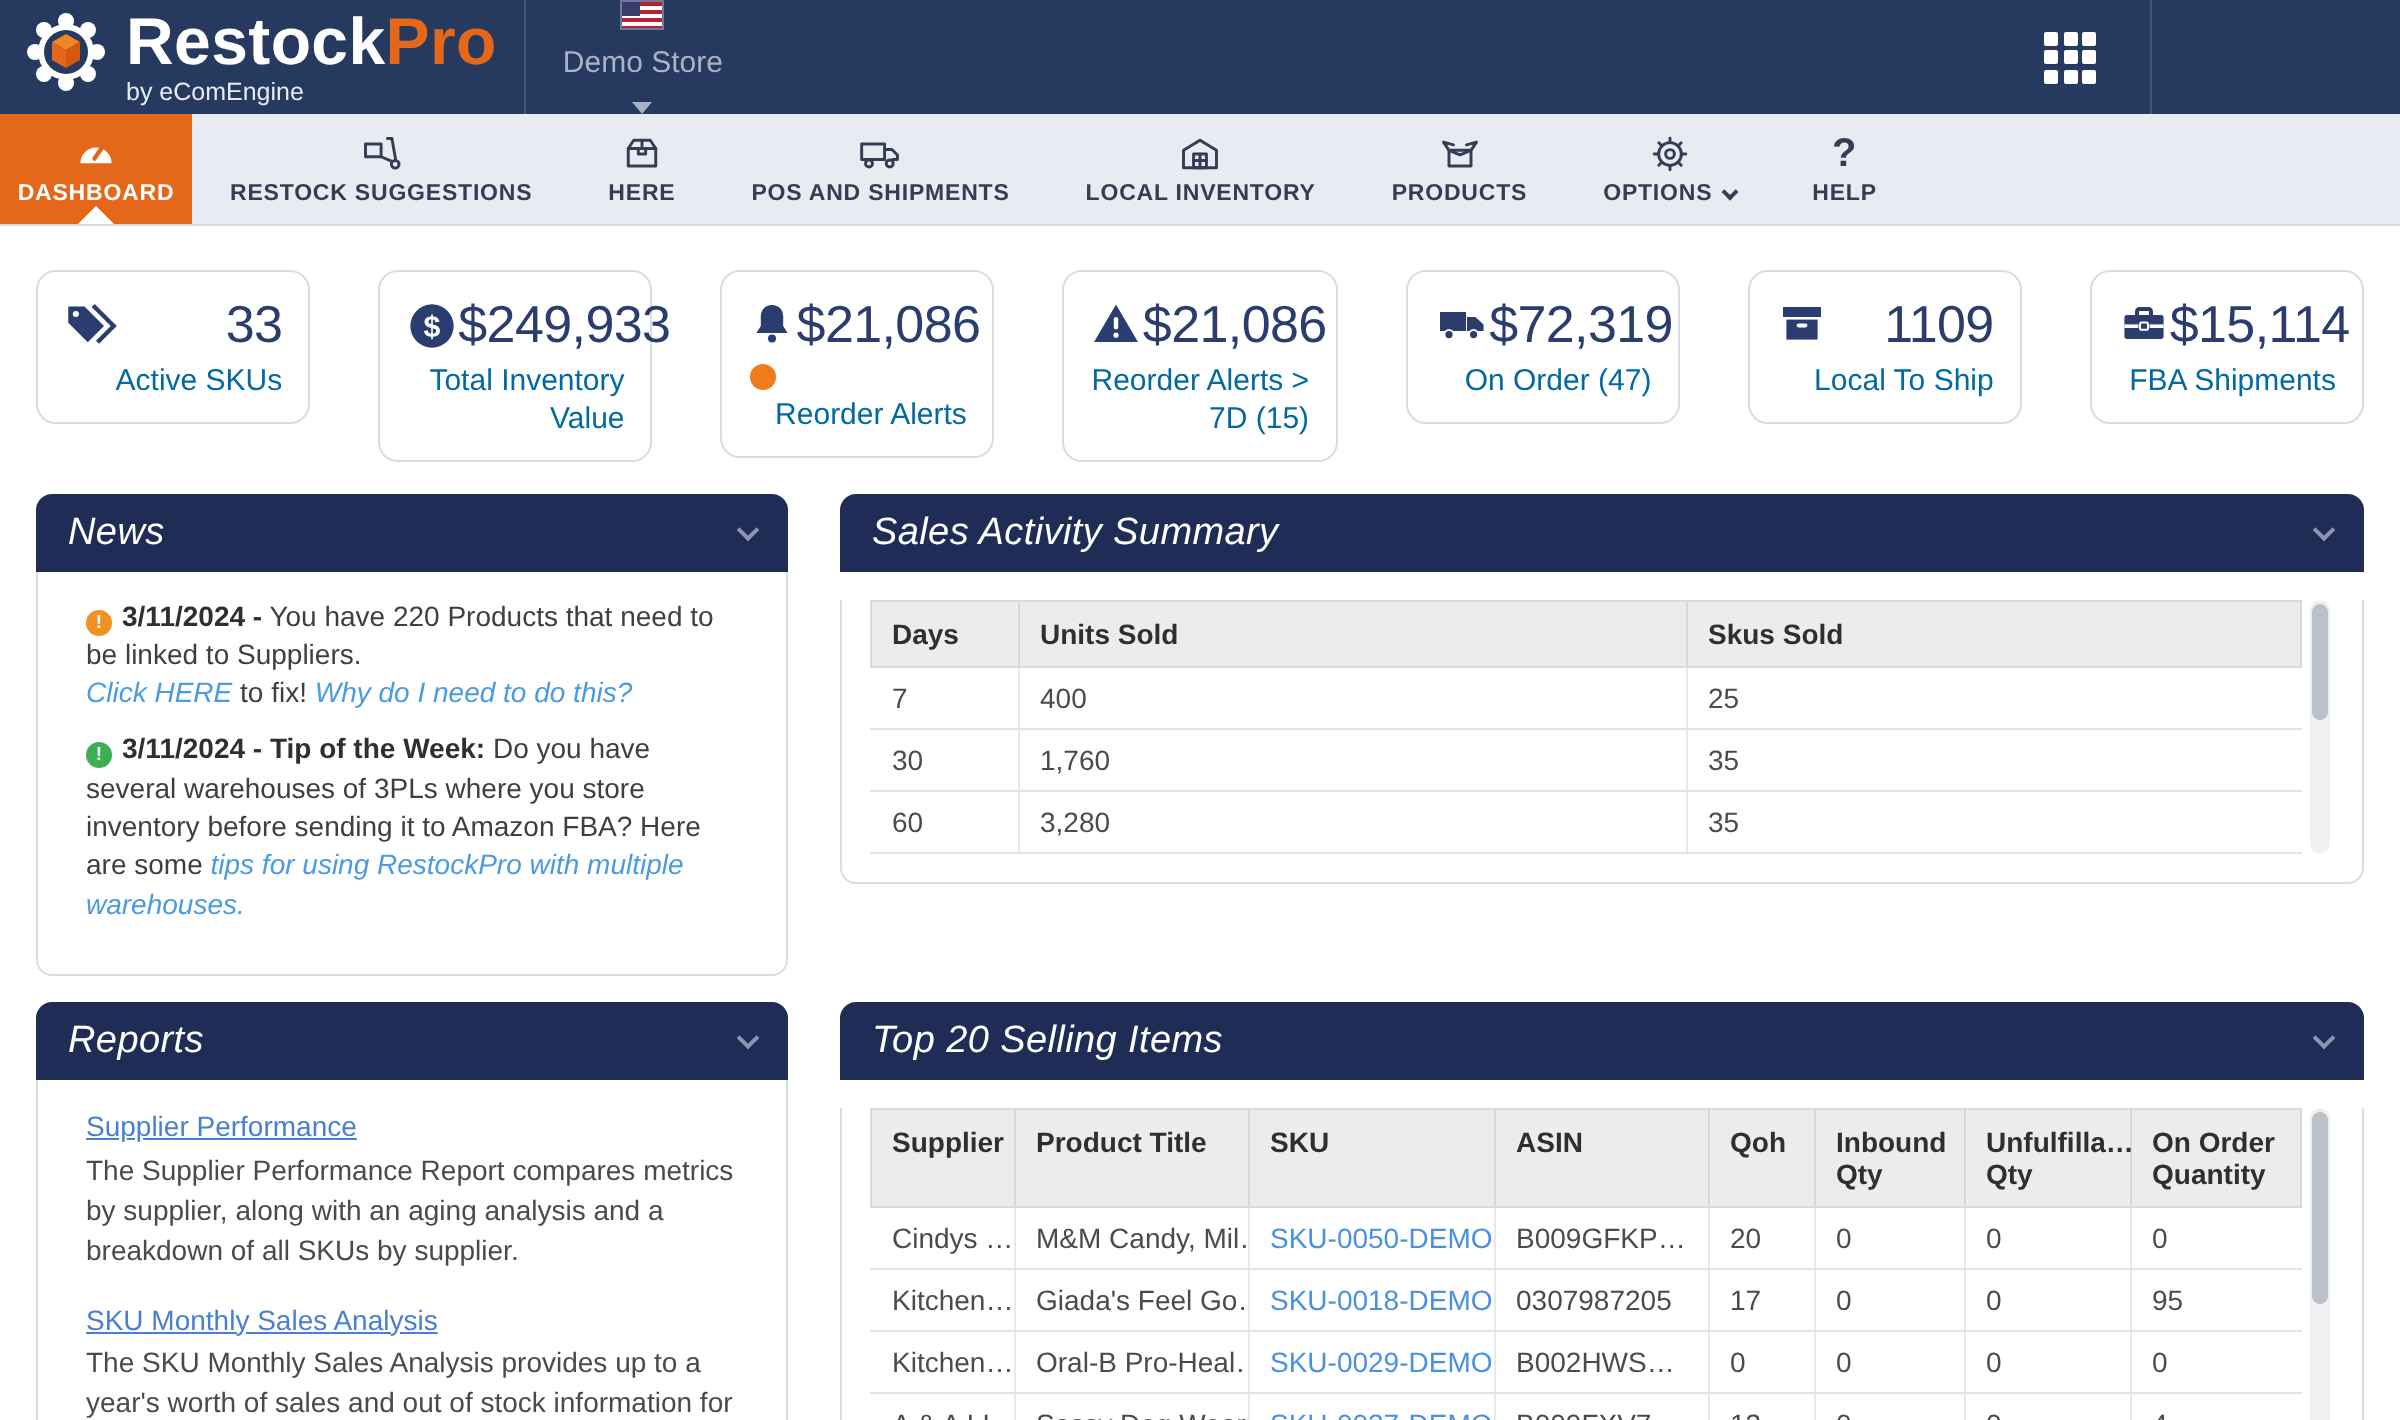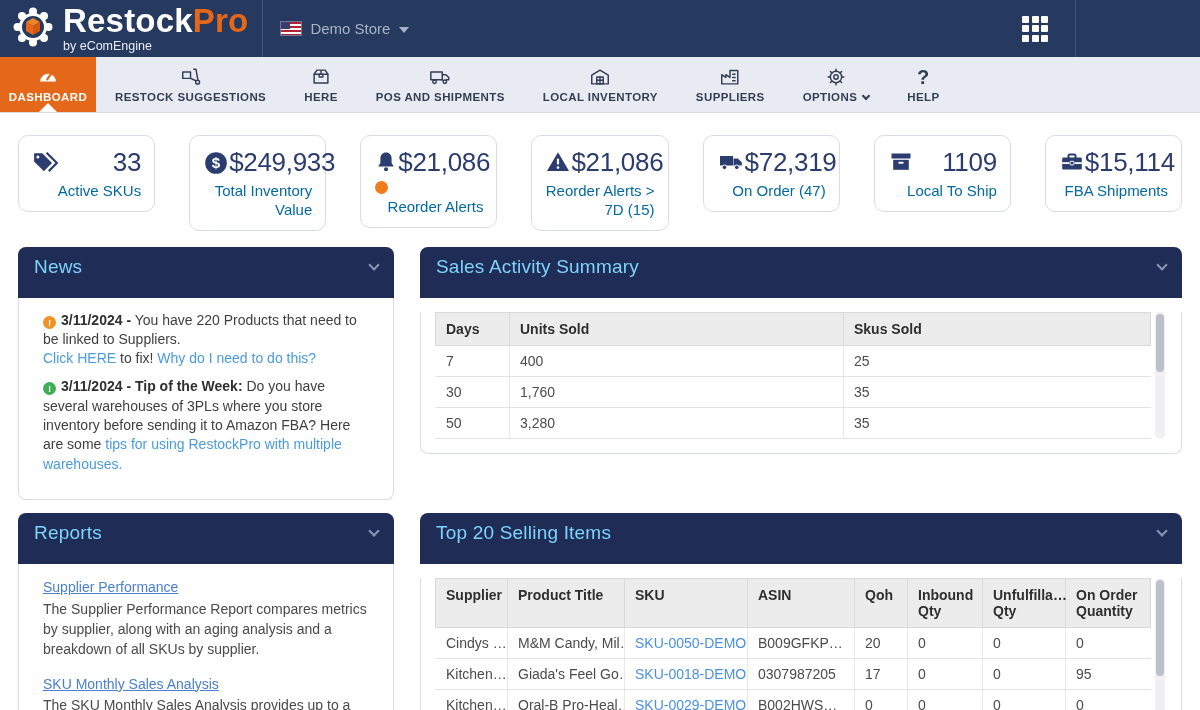--- a/index.html
+++ b/index.html
@@ -7,21 +7,21 @@
               font-family:"Liberation Sans", sans-serif; }
 
   
   .topbar { height:57px; background:#26395f; display:flex; align-items:center; }
   .logo { display:flex; align-items:center; gap:9px; padding:0 14px 0 12px; height:100%; }
   .brand-text { line-height:1; }
   .brand-main { font-size:33px; font-weight:bold; letter-spacing:.2px; }
   .brand-main .w { color:#fff; } .brand-main .o { color:#e5671a; }
   .brand-tag { color:#e8ebf2; font-size:12.5px; margin-top:3px; }
   .vdiv { width:1px; background:#41557f; height:100%; }
-  .store { display:flex; align-items:center; gap:9px; padding:0 18px; color:#a9b2c6; font-size:15px; }
+  .store { display:flex; align-items:center; gap:9px; padding:0 18px; color:#a9b2c6; font-size:15px;flex-direction:column; }
   .flag { width:20px; height:13px; position:relative; background:repeating-linear-gradient(#b22234 0 2px,#fff 2px 4px); outline:1px solid #6b7a9c; }
   .flag::after { content:""; position:absolute; left:0; top:0; width:9px; height:7px; background:#3c3b6e; }
   .caret { width:0; height:0; border-left:5px solid transparent; border-right:5px solid transparent; border-top:6px solid #a9b2c6; margin-top:2px; }
   .top-spacer { flex:1; }
   .apps { display:grid; grid-template-columns:repeat(3,7px); grid-template-rows:repeat(3,7px); gap:2.5px; margin-right:27px; cursor:pointer; }
   .apps span { background:#fff; border-radius:1px; }
   .top-end { width:124px; height:100%; }
 
   
   .navbar { height:56px; background:#e9ebf2; display:flex; align-items:stretch; border-bottom:1px solid #d8dbe5; }
@@ -40,33 +40,33 @@
           padding:11px 13px 10px; cursor:pointer; }
   .card-top { display:flex; justify-content:space-between; align-items:flex-start; }
   .card-ico { display:flex; flex-direction:column; align-items:flex-start; gap:3px; padding-top:3px; }
   .card-val { font-size:26px; color:#2b3d6e; font-weight:500; letter-spacing:-.3px; white-space:nowrap; }
   .card-lbl { text-align:right; color:#0369a1; font-size:15px; margin-top:4px; line-height:1.25; }
   .dot { width:13px; height:13px; border-radius:50%; background:#ef7b1a; margin-left:1px; }
 
   
   .content { display:grid; grid-template-columns:376px 762px; column-gap:26px; row-gap:13px;
              padding:0 18px; align-items:start; }
-  .panel-head { background:#1f2c55; color:#7dd3fc; border-radius:8px 8px 0 0; padding:9px 16px 20px;
-                display:flex; align-items:center; justify-content:space-between; cursor:pointer; }
+  .panel-head { background:#1f2c55; color:#ffffff; border-radius:8px 8px 0 0; padding:9px 16px 8px;
+                display:flex; align-items:center; justify-content:space-between; cursor:pointer;font-style:italic; }
   .panel-title { font-size:19px; letter-spacing:.2px; }
   .pchev { width:8px; height:8px; border-right:2.4px solid #8b95b1; border-bottom:2.4px solid #8b95b1; transform:rotate(45deg); margin-top:-4px; }
   .panel-body { background:#fff; border:1px solid #d9dde8; border-top:none; border-radius:0 0 8px 8px; }
 
   
   .news-body { padding:13px 24px 16px; font-size:14px; color:#3f3f3f; line-height:1.38; }
   .news-item { margin-bottom:9px; }
   .bang { display:inline-flex; width:13px; height:13px; border-radius:50%; color:#fff; font-size:9.5px; font-weight:bold;
           align-items:center; justify-content:center; vertical-align:-1px; margin-right:5px; }
   .bang.orange { background:#ef9221; } .bang.green { background:#3dae54; }
-  .nlink { color:#4a9be0; cursor:pointer; text-decoration:none; }
+  .nlink { color:#4a9be0; cursor:pointer; text-decoration:none;font-style:italic; }
   b.nb { color:#2f2f2f;margin-top:35px; }
 
   
   .tbl-wrap { position:relative; margin:14px 16px 14px 14px; padding-right:14px; }
   table.tbl { width:100%; border-collapse:collapse; table-layout:fixed; font-size:14px; color:#4b4b4b; }
   table.tbl th { background:#ececec; text-align:left; font-weight:bold; color:#2f2f2f;
                  padding:8px 10px; border:1px solid #d9d9d9; vertical-align:top; }
   table.tbl td { padding:7px 10px; border-bottom:1px solid #e3e3e3; border-left:1px solid #e8e8e8;
                  white-space:nowrap; overflow:hidden; }
   table.tbl td:first-child { border-left:1px solid #e8e8e8; }
@@ -182,30 +182,30 @@
     <span>
       <svg class="icon" width="24" height="22" viewBox="0 0 24 24">
         <path d="M3 19.5 V10 L12 4.5 21 10 V19.5 H3 Z"></path>
         <rect x="8.5" y="12" width="7" height="7.5"></rect>
         <path d="M8.5 15.5 h7 M12 12 v7.5"></path>
       </svg>
     </span>
     <span>LOCAL INVENTORY</span>
   </div>
 
-
-  <div class="nav-item">
-    <span>
-      <svg class="icon" width="24" height="22" viewBox="0 0 24 24">
-        <path d="M3 19.5 V9.5 L7.5 12.5 V9.5 L12 12.5 V5 H20.5 V19.5 H3 Z"></path>
-        <path d="M15 9 h2.5 M15 12.5 h2.5 M15 16 h2.5"></path>
-      </svg>
-    </span>
-    <span>SUPPLIERS</span>
-  </div>
+  <div class="nav-item">
+    <span>
+      <svg class="icon" width="24" height="22" viewBox="0 0 24 24">
+        <rect x="6" y="10" width="12" height="8.5"></rect>
+        <path d="M6 10 L3 5.5 L8.5 7 M18 10 L21 5.5 L15.5 7 M6 10 L12 12.5 L18 10"></path>
+      </svg>
+    </span>
+    <span>PRODUCTS</span>
+  </div>
+
 
   <div class="nav-item">
     <span>
       <svg class="icon" width="24" height="22" viewBox="0 0 24 24">
         <circle cx="12" cy="12" r="6.2"></circle>
         <circle cx="12" cy="12" r="2.4"></circle>
         <path d="M12 5.8 V3.4 M12 20.6 V18.2 M5.8 12 H3.4 M20.6 12 H18.2 M7.6 7.6 L5.9 5.9 M18.1 18.1 L16.4 16.4 M7.6 16.4 L5.9 18.1 M18.1 5.9 L16.4 7.6"></path>
       </svg>
     </span>
     <span class="opt-wrap">
@@ -370,21 +370,21 @@
               <td>7</td>
               <td>400</td>
               <td>25</td>
             </tr>
             <tr>
               <td>30</td>
               <td>1,760</td>
               <td>35</td>
             </tr>
             <tr>
-              <td>50</td>
+              <td>60</td>
               <td>3,280</td>
               <td>35</td>
             </tr>
           </tbody>
         </table>
         <div class="vscroll">
           <div class="vthumb" style="top:2px;height:58px;"></div>
         </div>
       </div>
     </div>

